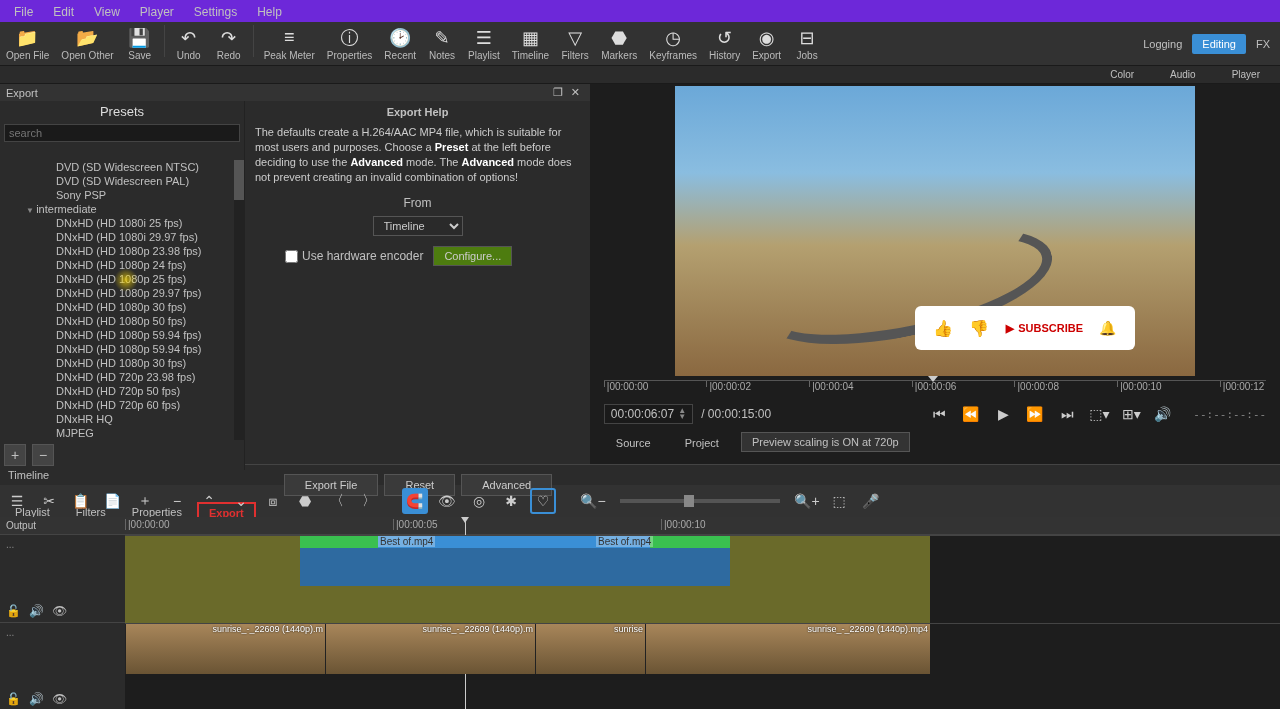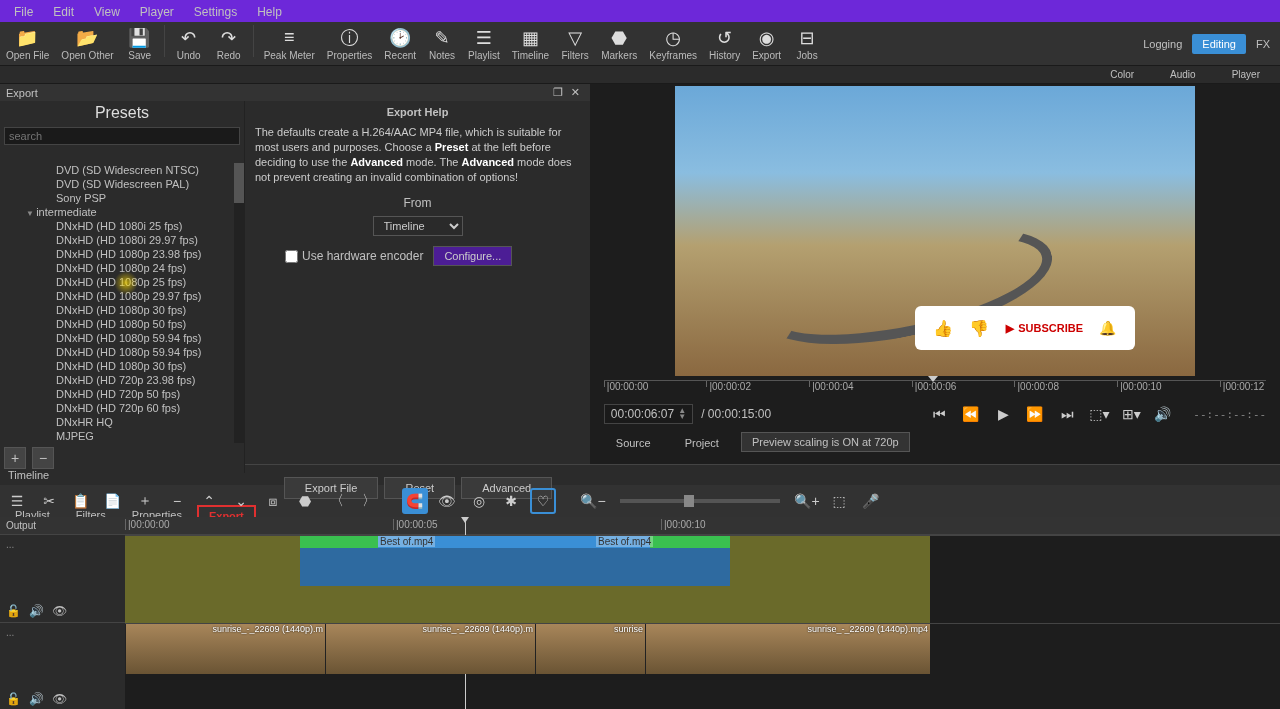--- a/index.html
+++ b/index.html
@@ -21,38 +21,38 @@
 
 
 .main-row { display: flex; height: 380px; }
 .export-panel { width: 590px; background: #2b2b2b; display: flex; flex-direction: column; }
 .export-header { display: flex; align-items: center; padding: 2px 6px; background: #333; font-size: 11px; }
 .export-header .spacer { flex: 1; }
 .panel-icon-btn { padding: 0 4px; cursor: pointer; font-size: 11px; }
 
 .export-body { display: flex; flex: 1; }
 .presets-col { width: 245px; border-right: 1px solid #222; display: flex; flex-direction: column; }
-.presets-title { text-align: center; padding: 3px; font-size: 16px; color: #ddd; }
+.presets-title { text-align: center; padding: 3px; font-size: 13px; color: #ddd; }
 .search-box { background: #1a1a1a; border: 1px solid #444; padding: 2px 4px; margin: 2px 4px; font-size: 11px; color: #888; }
 .presets-list { flex: 1; overflow-y: auto; position: relative; margin-top: 16px; }
 .presets-scroll { position: absolute; right: 0; top: 0; width: 10px; height: 100%; background: #222; }
 .presets-thumb { position: absolute; right: 0; top: 0; width: 10px; height: 40px; background: #555; }
 .preset-item { padding: 1px 6px 1px 56px; font-size: 11px; cursor: pointer; white-space: nowrap; }
 .preset-item.cat { padding-left: 26px; font-weight: normal; }
 .preset-item.cat::before { content: "▼ "; font-size: 8px; color: #888; }
 .cursor-highlight { position: absolute; width: 24px; height: 24px; background: radial-gradient(circle, rgba(255,220,0,0.7), transparent 70%); pointer-events: none; }
 
 .help-col { flex: 1; padding: 0 10px; }
 .help-title { text-align: center; padding: 5px; font-size: 11px; font-weight: bold; }
 .help-text { font-size: 11px; line-height: 1.35; color: #ccc; padding: 2px 0; }
 .help-text b { color: #fff; }
 .from-row { display: flex; align-items: center; margin-top: 10px; gap: 6px; flex-direction: column; }
 .from-row select { background: #2a2a2a; border: 1px solid #555; color: #ccc; padding: 2px 20px 2px 6px; font-size: 11px; }
 .hw-row { margin-top: 10px; display: flex; align-items: center; gap: 10px; padding-left: 30px; }
-.cfg-btn { background: #4c1d95; border: 1px solid #555; color: #ccc; padding: 3px 10px; font-size: 11px; cursor: pointer; }
+.cfg-btn { background: #4d7c0f; border: 1px solid #555; color: #ccc; padding: 3px 10px; font-size: 11px; cursor: pointer; }
 
 .preset-buttons { display: flex; align-items: center; padding: 4px; gap: 6px; background: #2b2b2b; }
 .sq-btn { width: 22px; height: 22px; background: #444; border: 1px solid #555; display: flex; align-items: center; justify-content: center; font-size: 14px; cursor: pointer; }
 .export-btn-row { display: flex; gap: 6px; padding: 4px; align-items: flex-end; }
 .export-action { flex: 0 0 auto; padding: 4px 20px; background: #3a3a3a; border: 1px solid #555; color: #ccc; cursor: pointer; font-size: 11px; }
 
 .tabs-row { display: flex; padding: 2px 4px; gap: 4px; }
 .tab { padding: 3px 10px; font-size: 11px; cursor: pointer; border: 1px solid transparent; }
 .tab.export-tab { border: 2px solid #e03030; color: #e03030; font-weight: bold; }
 

